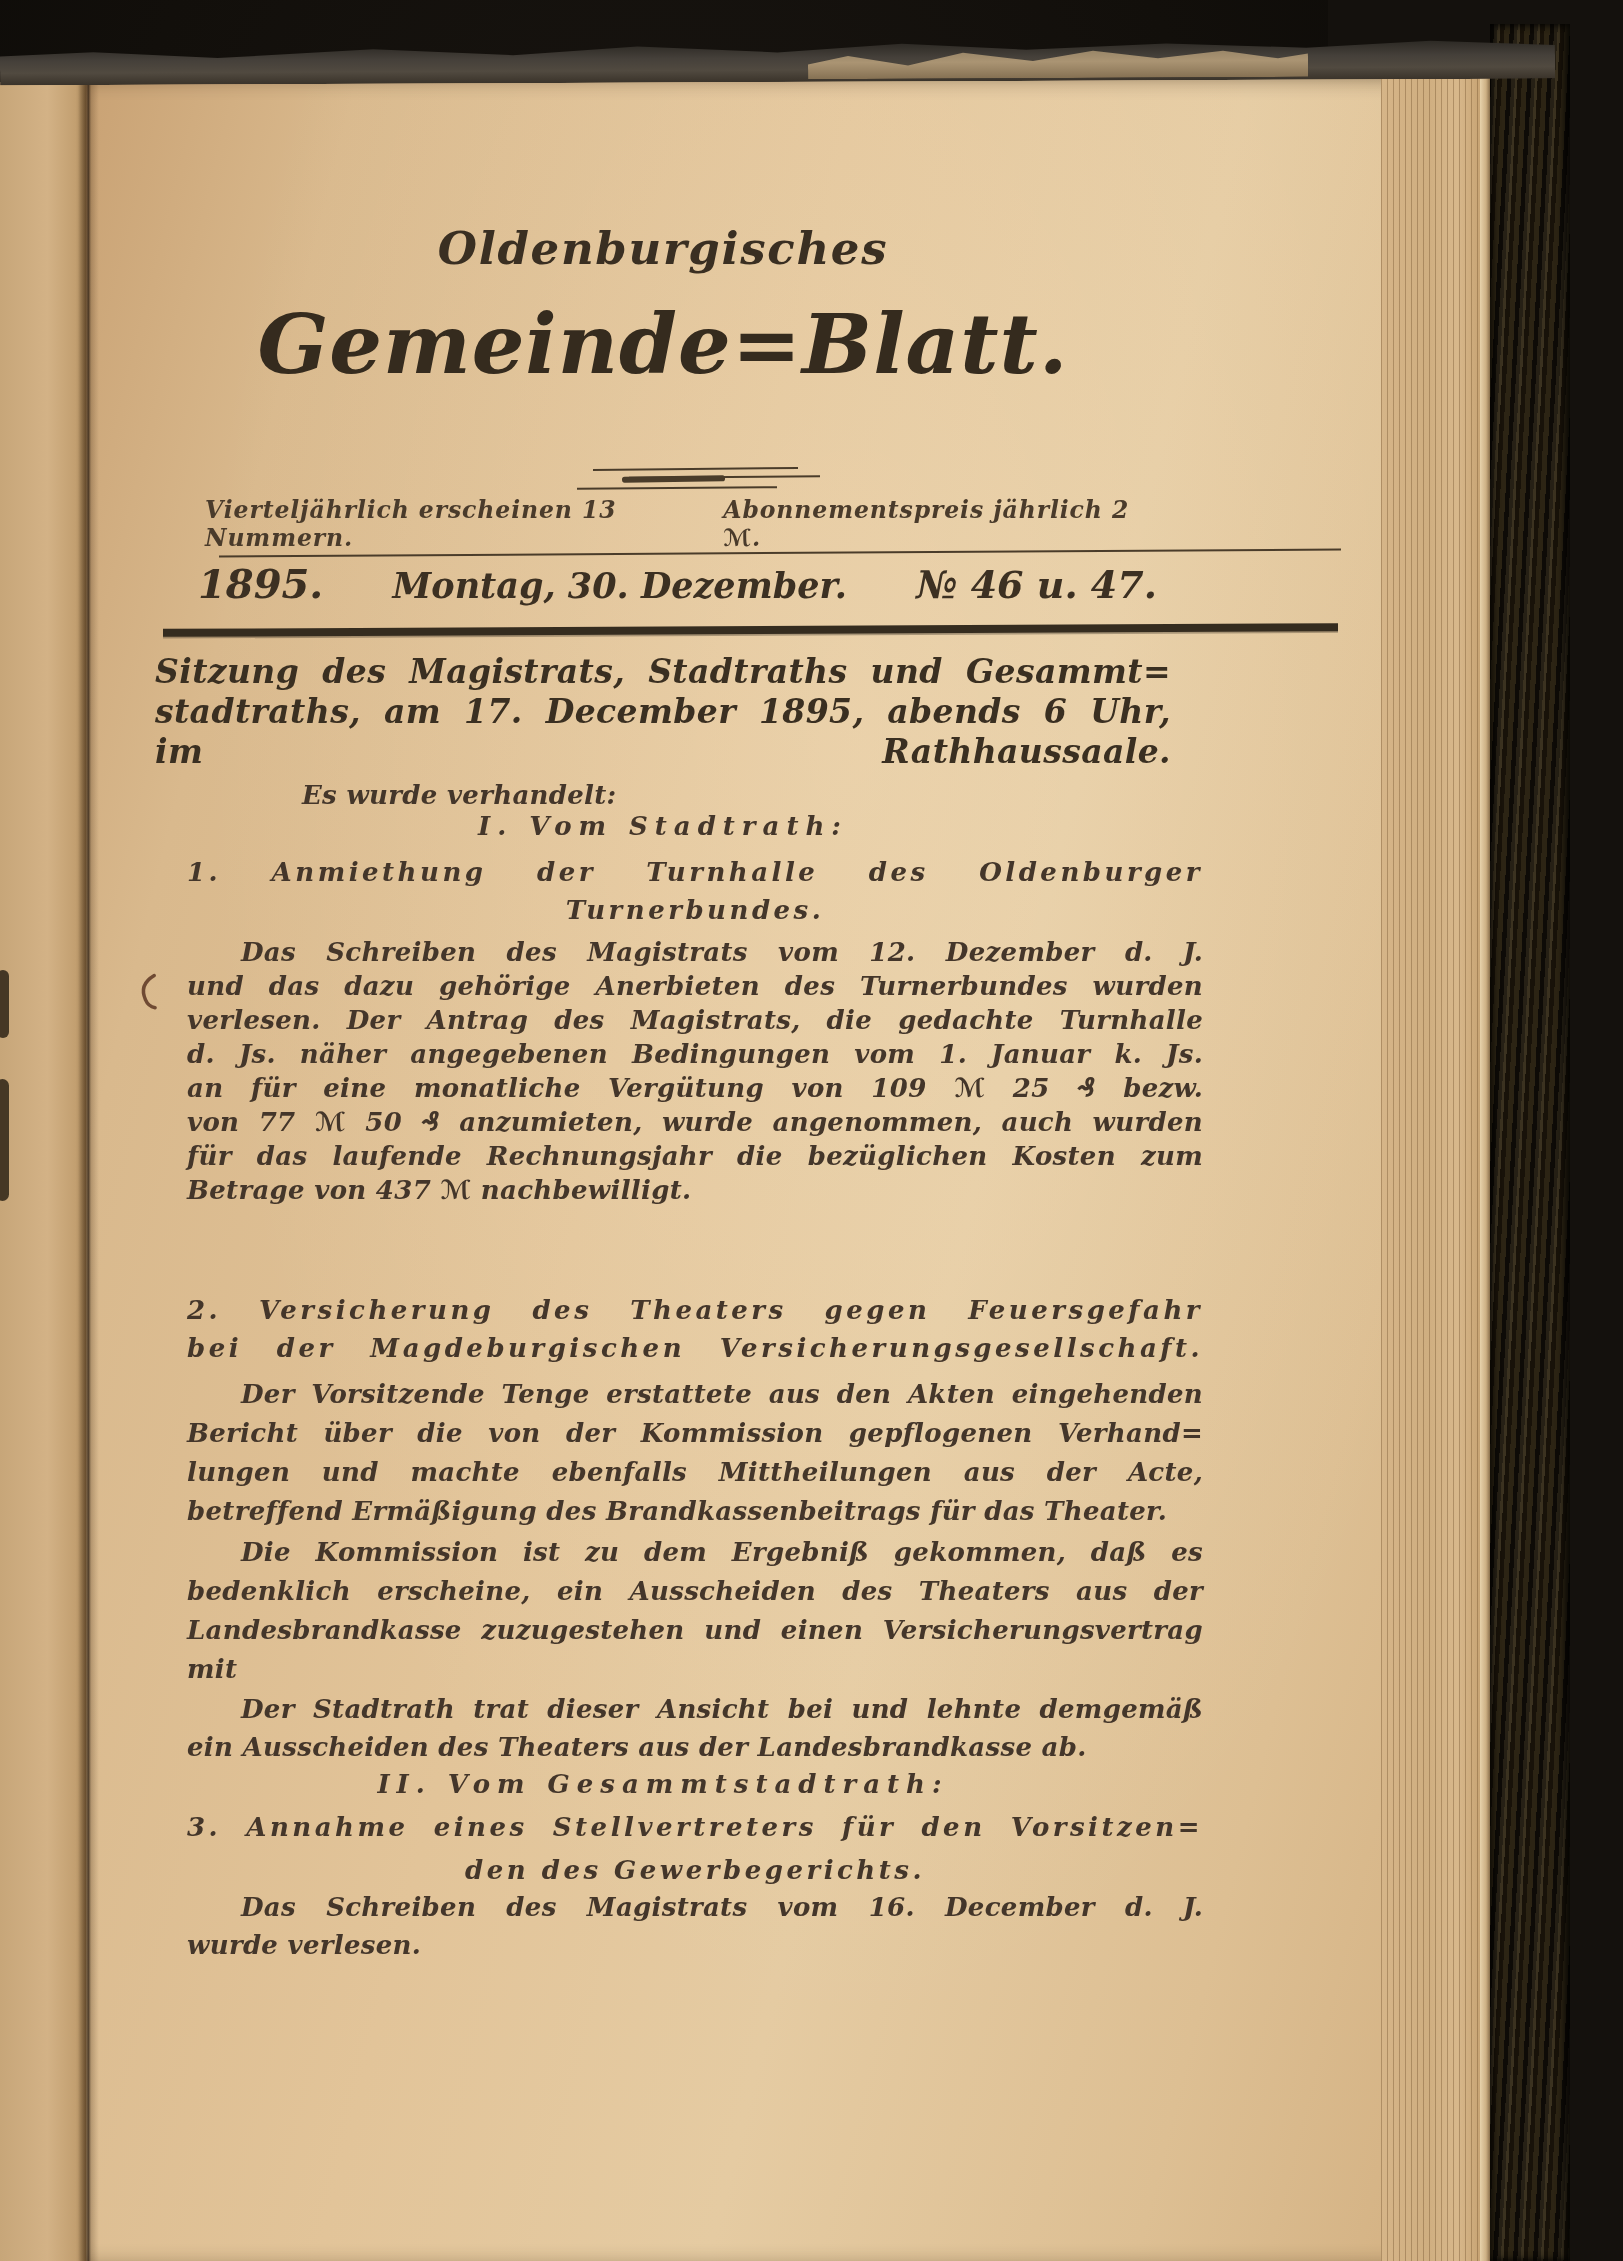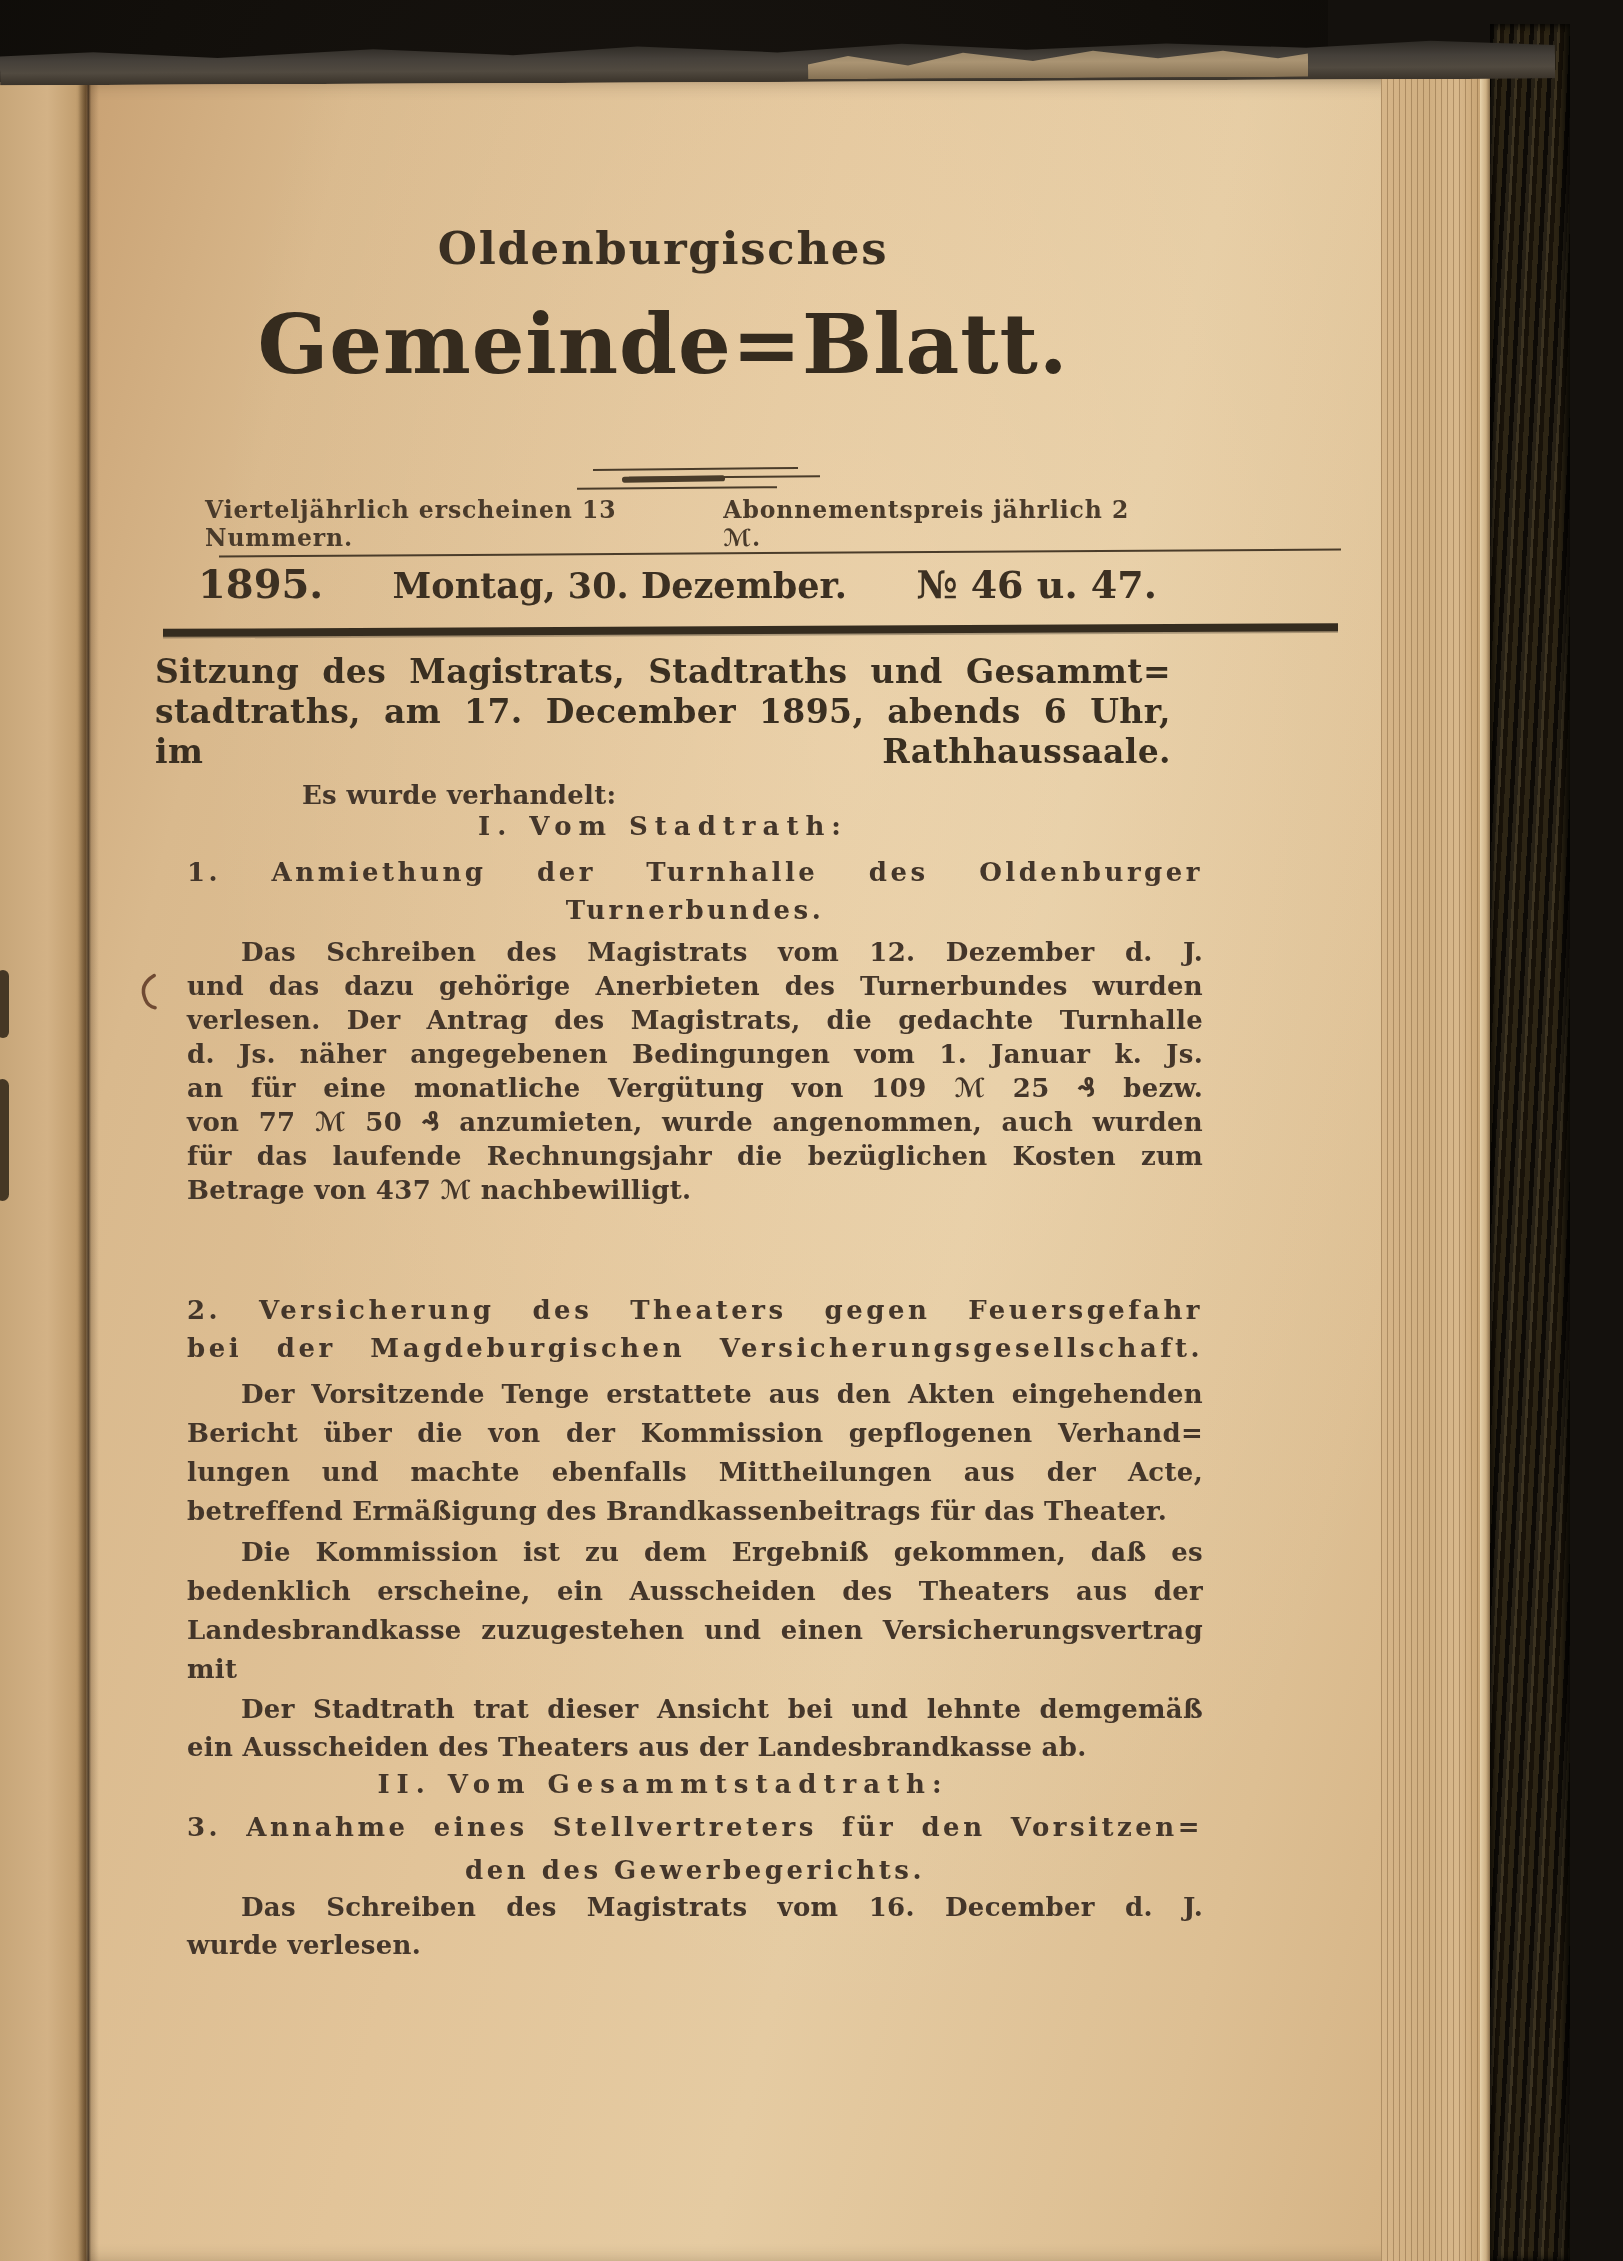--- a/index.html
+++ b/index.html
@@ -2,21 +2,21 @@
 <html style="font-size:14px"><head>
 <meta charset="utf-8">
 <style>
   html,body{margin:0;padding:0;}
   body{
     width:1624px;height:2261px;overflow:hidden;
     background:#14110d;
     font-family:"DejaVu Serif","DejaVu Sans","Liberation Serif",serif;
   }
   .scene{position:absolute;inset:0;width:1328px;height:2261px;background:
-    radial-gradient(ellipse at 50% 40%, #1b1713 0%, #120f0b 70%, #0d0b08 100%);}
+    radial-gradient(ellipse at 50% 40%, #1b1713 0%, #120f0b 70%, #0d0b08 100%); font-style: italic;}
 
   
   .cover-top{
     position:absolute;left:0;top:42px;width:1555px;height:40px;
     background:linear-gradient(180deg,#2a2722 0%, #45403a 40%, #514a40 70%, #3a332a 100%);
     clip-path:polygon(0 28%,6% 18%,14% 34%,24% 14%,33% 30%,41% 10%,50% 26%,58% 6%,66% 22%,75% 8%,84% 20%,92% 4%,100% 16%,100% 100%,0 100%);
     transform:rotate(-0.25deg);
   }
   .tear-light{
     position:absolute;left:808px;top:45px;width:500px;height:33px;

